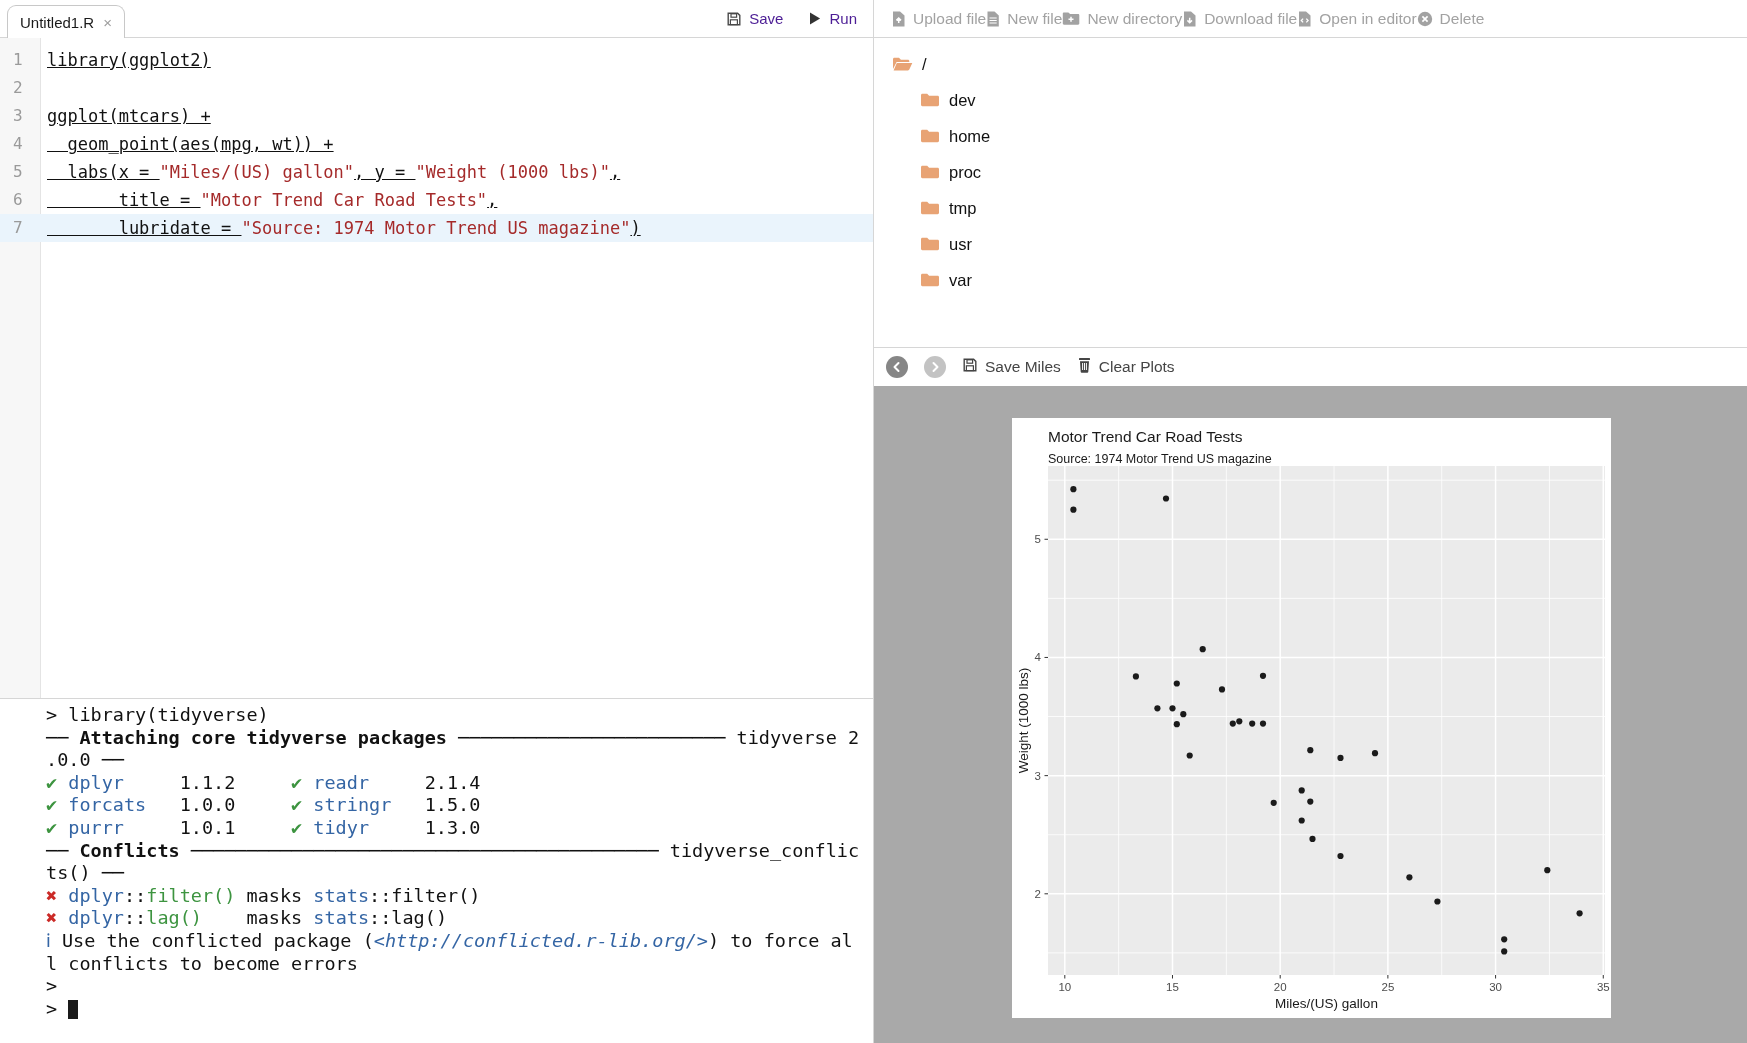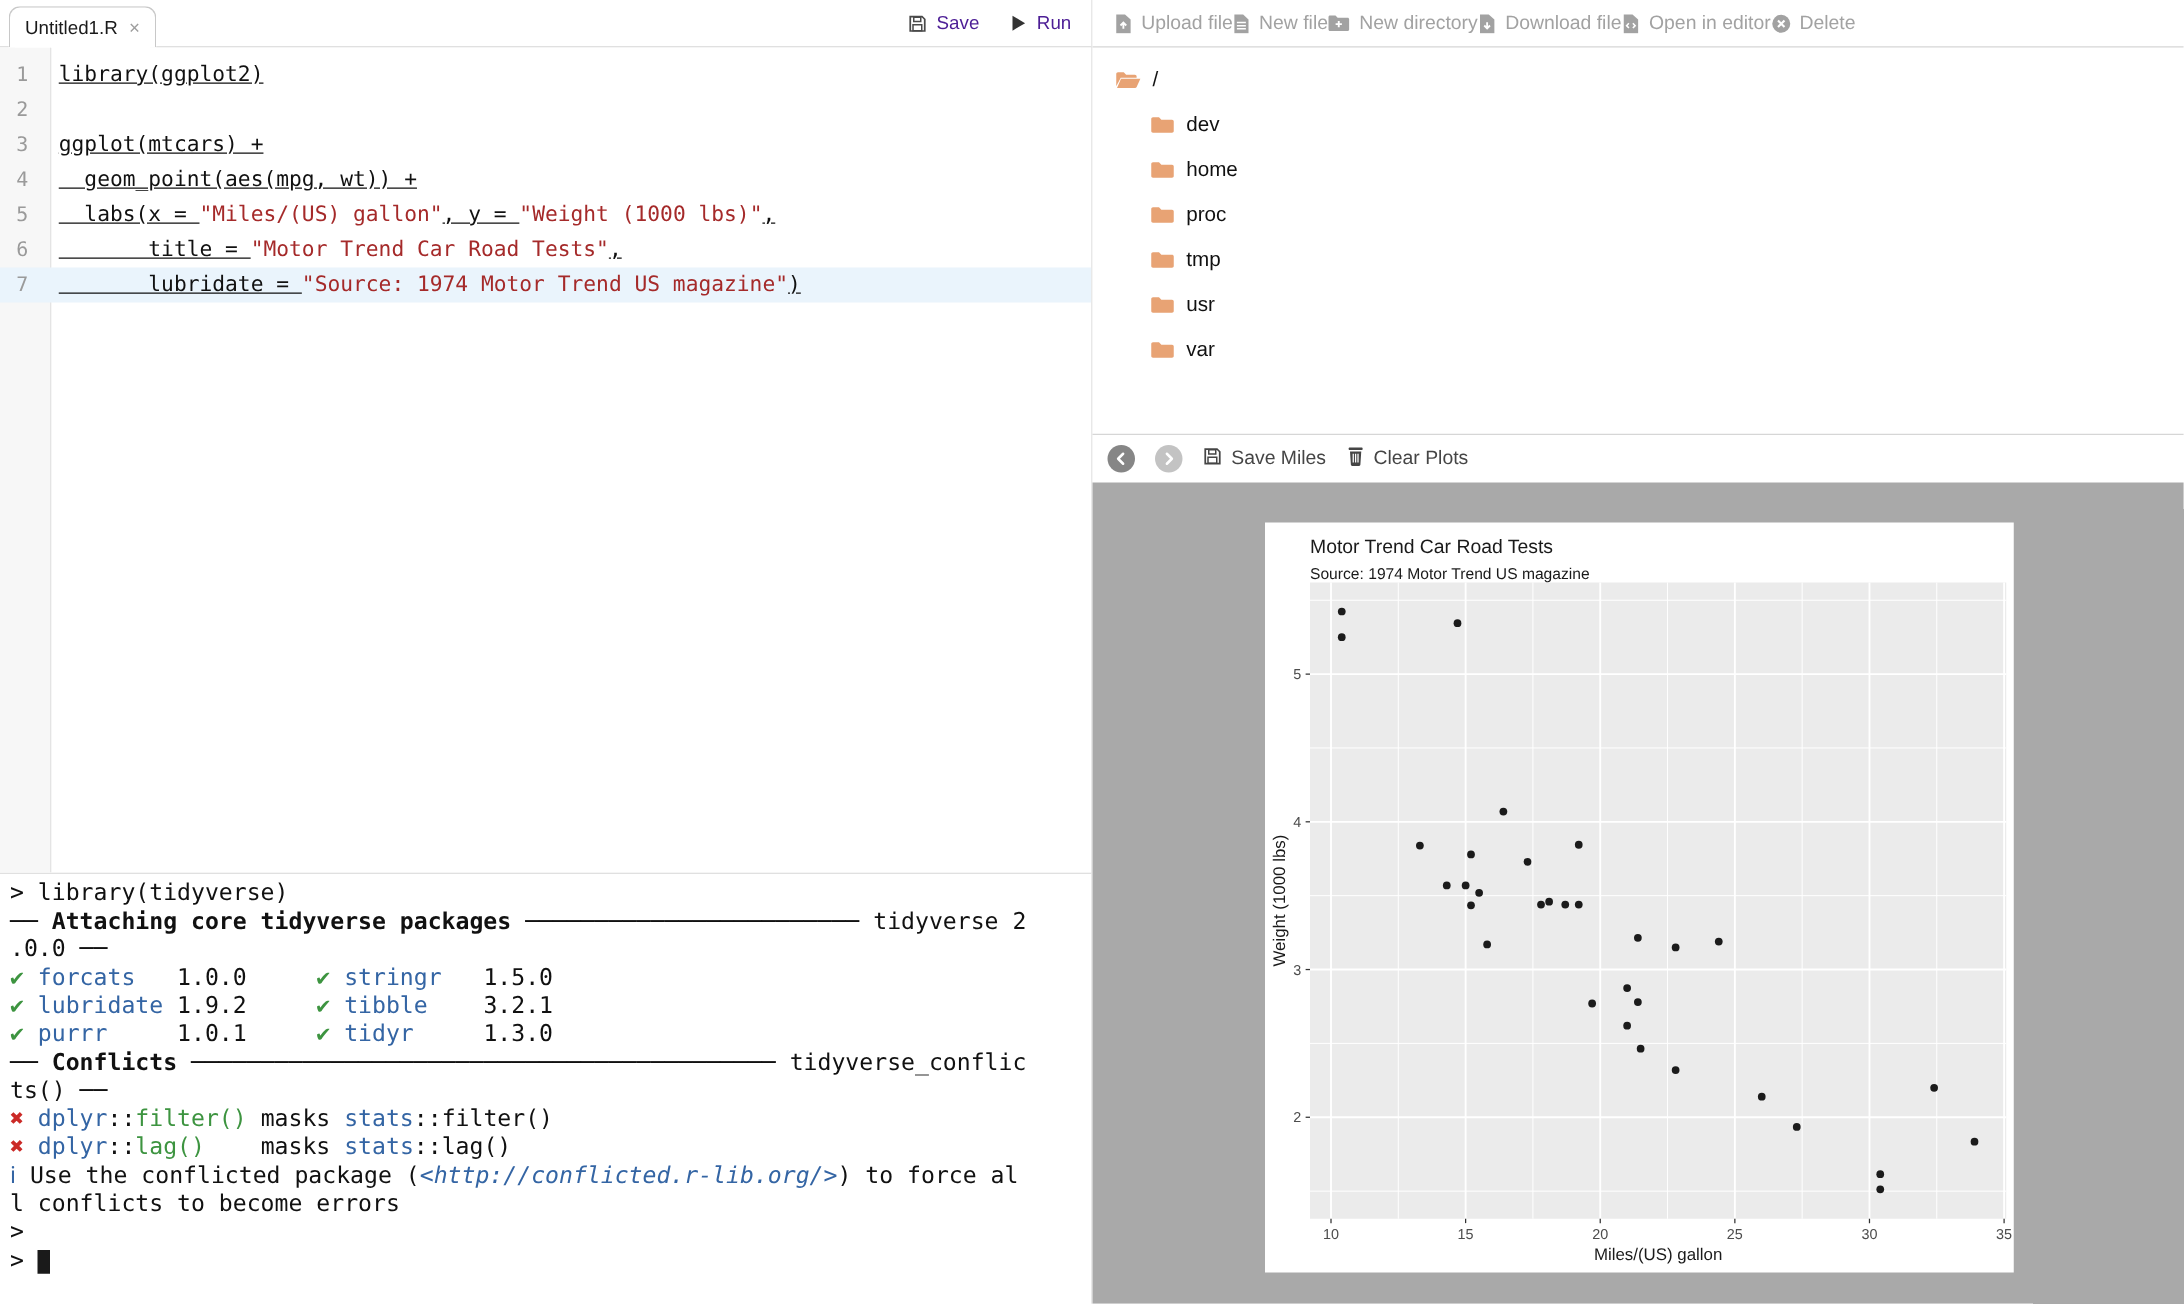--- a/index.html
+++ b/index.html
@@ -23,21 +23,21 @@
   .ed-row{display:flex;height:28px;line-height:28px;font-family:"DejaVu Sans Mono","Liberation Mono",monospace;font-size:17px;}
   .ed-row .ln{width:41px;min-width:41px;padding-left:13px;box-sizing:border-box;color:#9a9a9a;font-size:16px;}
   .ed-row .lc{flex:1;white-space:pre;padding-left:6px;color:#111;}
   .ed-row.active{background:#eaf4fc;}
   .tk-pl{color:#111;text-decoration:underline;}
   .tk-st{color:#a52a2a;}
 
   .console{height:345px;border-top:1px solid #d6d6d6;background:#fff;
     font-family:"DejaVu Sans Mono","Liberation Mono",monospace;font-size:18.5px;color:#111;
     padding:5px 0 0 8px;box-sizing:border-box;overflow:hidden;}
-  .cline{white-space:pre;line-height:22.6px;height:22.6px;}
+  .cline{white-space:pre;line-height:22.6px;height:22.6px;margin-left:38px;}
   .tk-bold{font-weight:bold;}
   .tk-g{color:#3d9440;}
   .tk-b{color:#3465a4;}
   .tk-r{color:#cb2a27;}
   .tk-i{color:#3465a4;}
   .tk-u{color:#3465a4;font-style:italic;}
   .cursor-block{display:inline-block;width:10px;height:19px;background:#1a1a1a;vertical-align:text-bottom;}
 
   
   .right-pane{flex:1;display:flex;flex-direction:column;background:#fff;}
@@ -125,22 +125,22 @@
             <span class="ln">7</span>
             <span class="lc"><span class="tk-pl">       lubridate = </span><span class="tk-st">"Source: 1974 Motor Trend US magazine"</span><span class="tk-pl">)</span></span>
           </div>
         </div>
     </div>
 
     <div class="console" id="console">
         <div class="cline"><span class="tk-p">&gt; library(tidyverse)</span></div>
         <div class="cline"><span class="tk-p">── </span><span class="tk-bold">Attaching core tidyverse packages</span><span class="tk-p"> ──────────────────────── tidyverse 2</span></div>
         <div class="cline"><span class="tk-p">.0.0 ──</span></div>
+        <div class="cline"><span class="tk-g">✔ </span><span class="tk-b">dplyr</span><span class="tk-p">     1.1.2     </span><span class="tk-g">✔ </span><span class="tk-b">readr</span><span class="tk-p">     2.1.4</span></div>
         <div class="cline"><span class="tk-g">✔ </span><span class="tk-b">forcats</span><span class="tk-p">   1.0.0     </span><span class="tk-g">✔ </span><span class="tk-b">stringr</span><span class="tk-p">   1.5.0</span></div>
-        <div class="cline"><span class="tk-g">✔ </span><span class="tk-b">lubridate</span><span class="tk-p"> 1.9.2     </span><span class="tk-g">✔ </span><span class="tk-b">tibble</span><span class="tk-p">    3.2.1</span></div>
         <div class="cline"><span class="tk-g">✔ </span><span class="tk-b">purrr</span><span class="tk-p">     1.0.1     </span><span class="tk-g">✔ </span><span class="tk-b">tidyr</span><span class="tk-p">     1.3.0</span></div>
         <div class="cline"><span class="tk-p">── </span><span class="tk-bold">Conflicts</span><span class="tk-p"> ────────────────────────────────────────── tidyverse_conflic</span></div>
         <div class="cline"><span class="tk-p">ts() ──</span></div>
         <div class="cline"><span class="tk-r">✖ </span><span class="tk-b">dplyr</span><span class="tk-p">::</span><span class="tk-g">filter()</span><span class="tk-p"> masks </span><span class="tk-b">stats</span><span class="tk-p">::filter()</span></div>
         <div class="cline"><span class="tk-r">✖ </span><span class="tk-b">dplyr</span><span class="tk-p">::</span><span class="tk-g">lag()</span><span class="tk-p">    masks </span><span class="tk-b">stats</span><span class="tk-p">::lag()</span></div>
         <div class="cline"><span class="tk-i">ℹ </span><span class="tk-p">Use the conflicted package (</span><span class="tk-u">&lt;http://conflicted.r-lib.org/&gt;</span><span class="tk-p">) to force al</span></div>
         <div class="cline"><span class="tk-p">l conflicts to become errors</span></div>
         <div class="cline"><span class="tk-p">&gt;</span></div>
         <div class="cline"><span class="tk-p">&gt; </span><span class="cursor-block"></span></div>
       </div>

